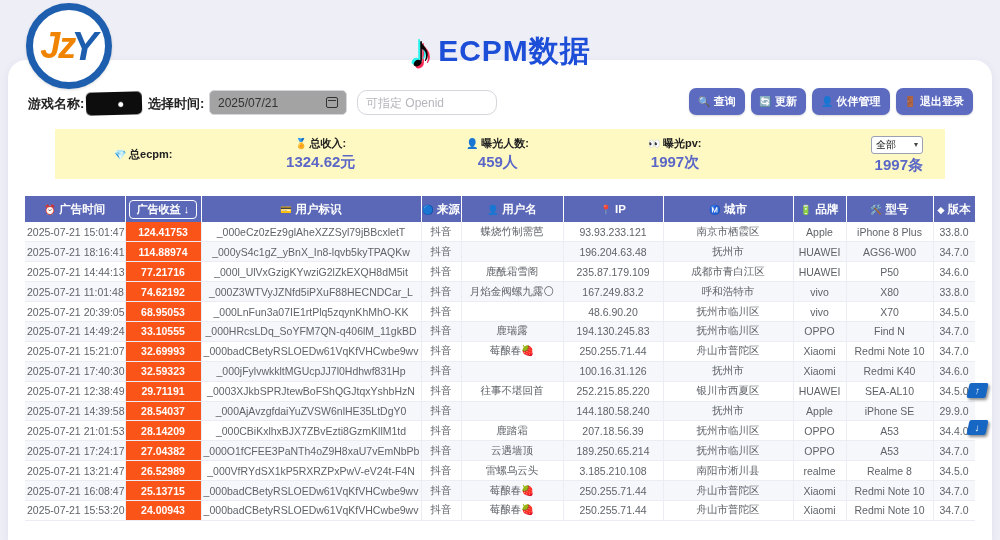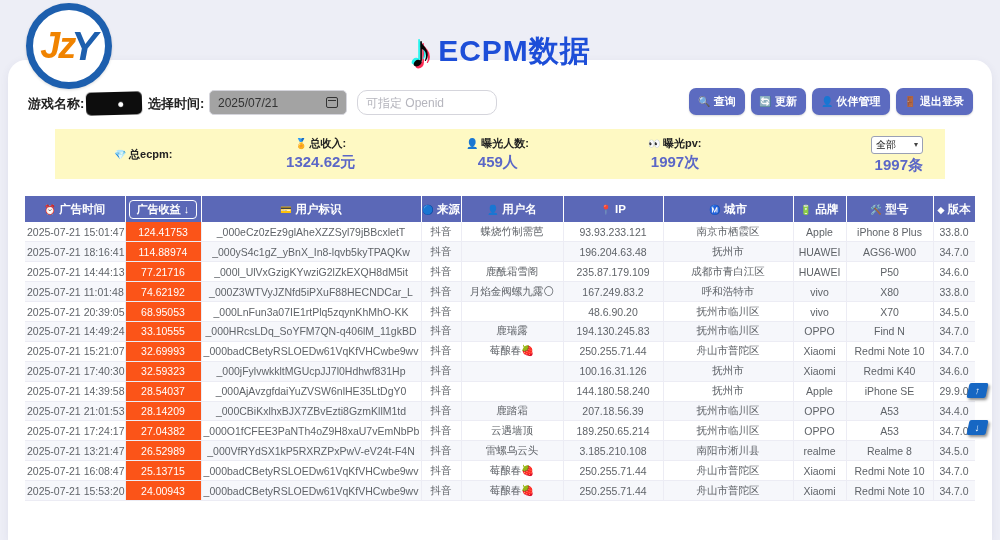--- a/index.html
+++ b/index.html
@@ -63,21 +63,21 @@
   table { border-collapse:collapse; table-layout:fixed; width:950px; }
   thead th { background:#5b68b7; color:#fff; font-size:11.5px; font-weight:bold; height:26px;
              border-right:1px solid rgba(255,255,255,.22); white-space:nowrap; overflow:hidden; }
   thead th .hicon { font-size:9.5px; margin-right:3px; }
   .sort-btn { display:inline-block; border:1px solid #fff; border-radius:4px; padding:1px 7px;
               font-size:11px; font-weight:bold; color:#fff; background:transparent; font-family:inherit; cursor:pointer; }
   tbody td { font-size:10.5px; color:#5f6368; text-align:center; height:19.9px;
              border-bottom:1px solid #ececf4; border-right:1px solid #ececf4;
              white-space:nowrap; overflow:hidden; padding:0 2px; }
   tbody tr:nth-child(even) td { background:#f6f7fb; }
-  tbody td.revenue-cell { background:#fb5418 !important; color:#fff; font-weight:normal; }
+  tbody td.revenue-cell { background:#fb5418 !important; color:#fff; font-weight:bold; }
   col.c-time{width:100px;} col.c-revenue{width:76px;} col.c-openid{width:220px;} col.c-source{width:40px;}
   col.c-username{width:102px;} col.c-ip{width:100px;} col.c-city{width:130px;} col.c-brand{width:53px;}
   col.c-model{width:87px;} col.c-version{width:42px;}
 
   
   .float-btn { position:absolute; right:13px; width:19px; height:15px; background:#1667c3; color:#fff;
                font-size:10px; font-weight:bold; display:flex; align-items:center; justify-content:center;
                transform:skewX(-12deg); border-radius:2px; box-shadow:2px 2px 3px rgba(0,0,0,.45);
                cursor:pointer; z-index:9; border:none; font-family:inherit; }
   .float-up { top:383px; }
@@ -273,20 +273,32 @@
           <td>_000jFylvwkkltMGUcpJJ7l0Hdhwf831Hp</td>
           <td>抖音</td>
           <td></td>
           <td>100.16.31.126</td>
           <td>抚州市</td>
           <td>Xiaomi</td>
           <td>Redmi K40</td>
           <td>34.6.0</td>
         </tr>
         <tr>
+          <td>2025-07-21 12:38:49</td>
+          <td class="revenue-cell">29.71191</td>
+          <td>_0003XJkbSPRJtewBoFShQGJtqxYshbHzN</td>
+          <td>抖音</td>
+          <td>往事不堪回首</td>
+          <td>252.215.85.220</td>
+          <td>银川市西夏区</td>
+          <td>HUAWEI</td>
+          <td>SEA-AL10</td>
+          <td>34.5.0</td>
+        </tr>
+        <tr>
           <td>2025-07-21 14:39:58</td>
           <td class="revenue-cell">28.54037</td>
           <td>_000AjAvzgfdaiYuZVSW6nlHE35LtDgY0</td>
           <td>抖音</td>
           <td></td>
           <td>144.180.58.240</td>
           <td>抚州市</td>
           <td>Apple</td>
           <td>iPhone SE</td>
           <td>29.9.0</td>

